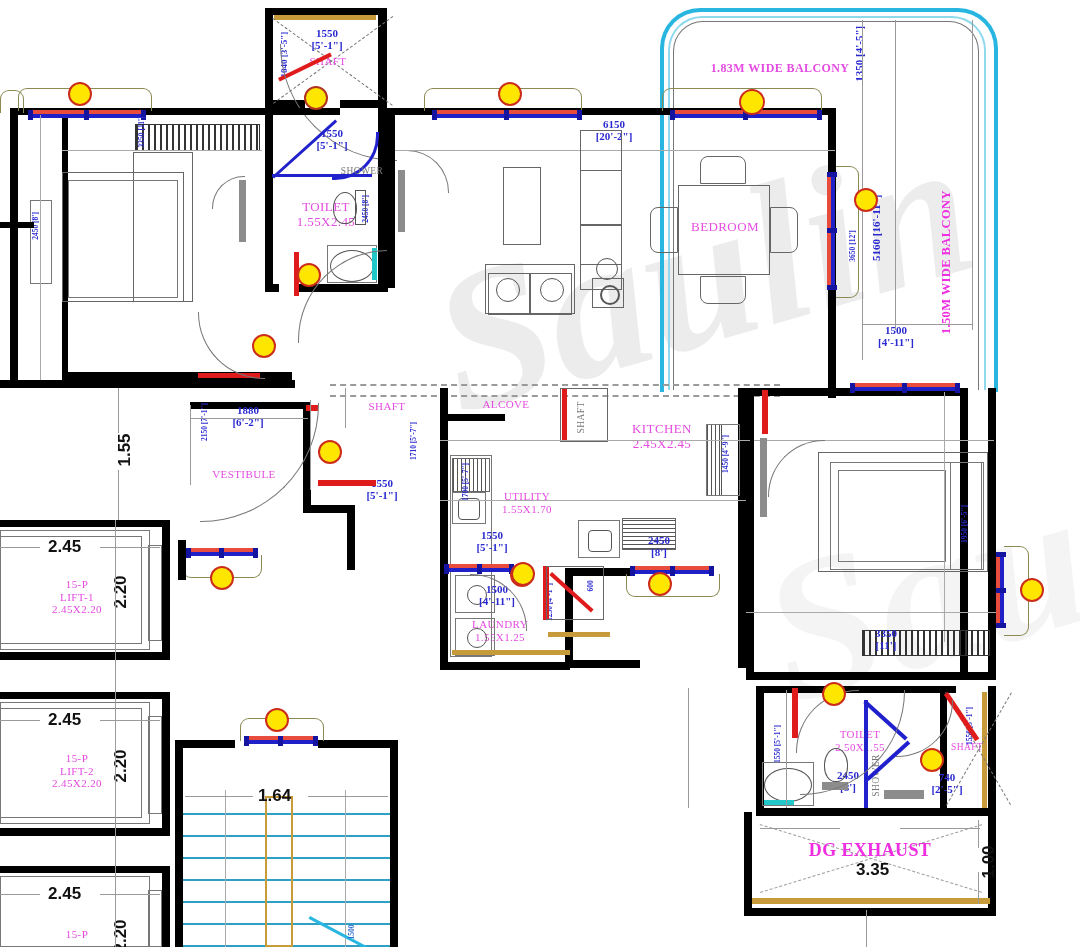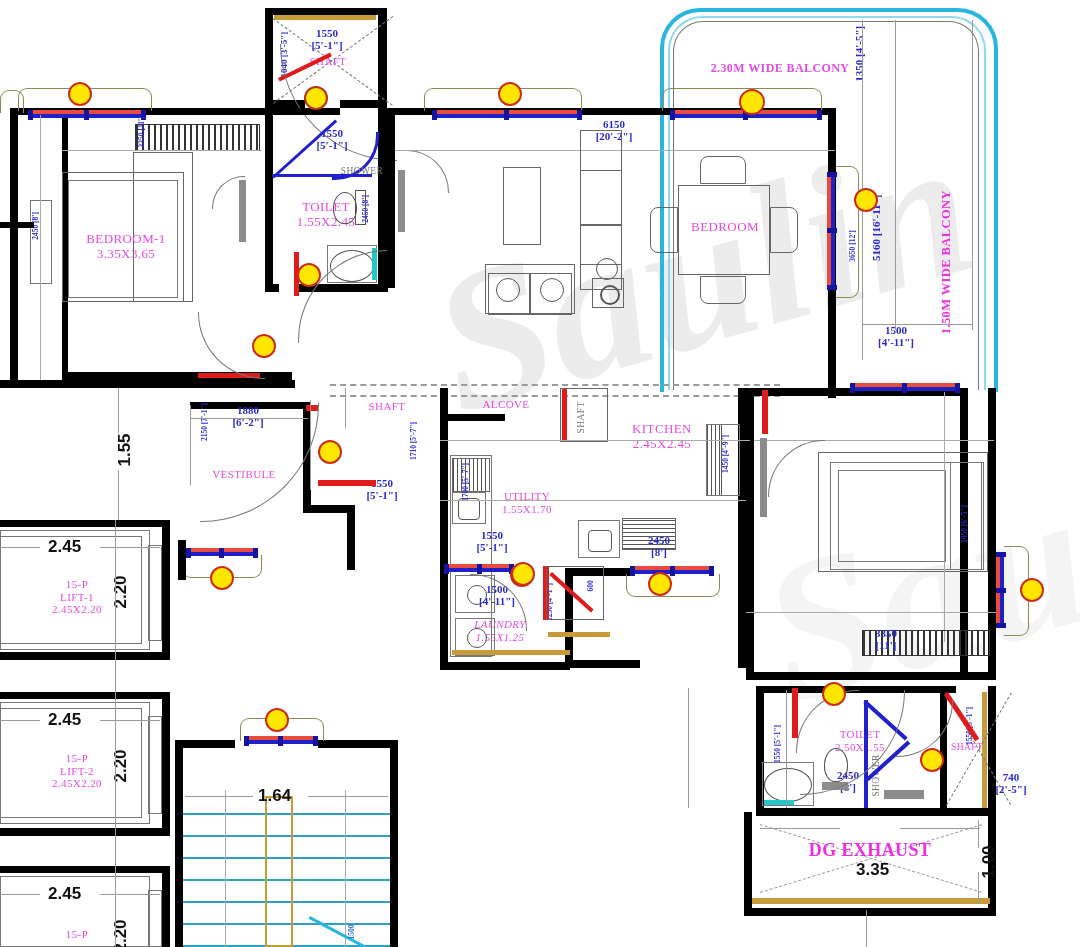--- a/index.html
+++ b/index.html
@@ -108,21 +108,21 @@
   <div class="wm tilt" style="left:430px;top:160px;">Saulin</div>
   <div class="wm tilt" style="left:760px;top:450px;opacity:.55;">Saulin</div>
 
   <div style="position:absolute;left:660px;top:8px;width:330px;height:380px;
               border:4px solid #28b6e0;border-bottom:none;border-radius:40px 40px 0 0;"></div>
   <div style="position:absolute;left:668px;top:16px;width:314px;height:372px;
               border:2px solid #8fd9ef;border-bottom:none;border-radius:34px 34px 0 0;"></div>
   <div style="position:absolute;left:673px;top:21px;width:304px;height:368px;
               border:1px solid #777;border-bottom:none;border-radius:30px 30px 0 0;"></div>
 
-  <div class="rlabel bold" style="left:700px;top:62px;width:160px;font-size:12px;color:#e44be0;">2.30M WIDE BALCONY</div>
+  <div class="rlabel bold" style="left:700px;top:62px;width:160px;font-size:12px;color:#e44be0;">1.83M WIDE BALCONY</div>
 
   <div class="rlabel magb vert" style="left:846px;top:255px;width:200px;font-size:12.5px;">1.50M WIDE BALCONY</div>
 
   <div class="dtext vert" style="left:820px;top:48px;width:80px;">
     <span>1350</span> <span>[4'-5"]</span>
   </div>
   <div class="dtext vert" style="left:822px;top:222px;width:110px;">
     <span>5160</span> <span>[16'-11"]</span>
   </div>
   <div class="dtext" style="left:860px;top:325px;width:72px;">
@@ -179,24 +179,20 @@
   <div class="furn" style="left:133px;top:152px;width:60px;height:150px;"></div>
   <div class="furn" style="left:62px;top:172px;width:122px;height:130px;"></div>
   <div class="furn2" style="left:68px;top:180px;width:110px;height:118px;"></div>
   <div class="furn2" style="left:30px;top:200px;width:22px;height:84px;"></div>
   <div class="grayline" style="left:62px;top:150px;width:200px;height:1px;"></div>
   <div class="grayline" style="left:40px;top:115px;width:1px;height:265px;"></div>
   <div class="dtext vert xs" style="left:6px;top:222px;width:60px;">
     <span>2450</span> <span>[8']</span>
   </div>
 
-  <div class="rlabel" style="left:56px;top:232px;width:140px;">
-    <div>BEDROOM-1</div>
-    <div>3.35X3.65</div>
-  </div>
 
   <div class="wall" style="left:265px;top:108px;width:8px;height:180px;"></div>
   <div class="wall" style="left:378px;top:116px;width:9px;height:175px;"></div>
   <div class="wall" style="left:296px;top:284px;width:92px;height:8px;"></div>
   <div class="wall" style="left:265px;top:284px;width:14px;height:8px;"></div>
 
   <div class="blue" style="left:272px;top:174px;width:100px;height:3px;"></div>
   <div style="position:absolute;left:273px;top:176px;width:85px;height:3px;background:#2020cc;transform:rotate(-42deg);transform-origin:0 50%;"></div>
   <div style="position:absolute;left:332px;top:132px;width:44px;height:45px;border:3px solid #2020cc;border-left:none;border-top:none;border-radius:0 0 44px 0;"></div>
   <div class="dtext" style="left:300px;top:128px;width:64px;">
@@ -354,21 +350,21 @@
   <div class="rlabel xs vert" style="left:556px;top:412px;width:50px;color:#777;">SHAFT</div>
 
   <div class="rlabel" style="left:610px;top:422px;width:104px;">
     <div>KITCHEN</div>
     <div>2.45X2.45</div>
   </div>
   <div class="rlabel sm" style="left:478px;top:490px;width:98px;">
     <div>UTILITY</div>
     <div>1.55X1.70</div>
   </div>
-  <div class="rlabel sm" style="left:452px;top:618px;width:96px;font-style:italic;">
+  <div class="rlabel sm" style="left:452px;top:618px;width:96px;">
     <div>LAUNDRY</div>
     <div>1.55X1.25</div>
   </div>
 
   <div class="hatchv" style="left:452px;top:458px;width:36px;height:32px;border:1.2px solid #666;"></div>
   <div class="furn2" style="left:452px;top:492px;width:34px;height:32px;"></div>
   <div class="arcdark" style="left:458px;top:498px;width:20px;height:20px;border-radius:4px;"></div>
   <div class="furn2" style="left:455px;top:575px;width:40px;height:38px;"></div>
   <div class="arcdark" style="left:467px;top:585px;width:18px;height:18px;border-radius:50%;"></div>
   <div class="furn2" style="left:455px;top:618px;width:40px;height:38px;"></div>
@@ -502,21 +498,21 @@
   <div class="dtext vert xs" style="left:752px;top:740px;width:52px;">
     <span>1550</span> <span>[5'-1"]</span>
   </div>
   <div class="dtext" style="left:820px;top:770px;width:56px;">
     <div>2450</div>
       <div>[8']</div>
   </div>
   <div class="dtext vert xs" style="left:944px;top:722px;width:52px;">
     <span>1550</span> <span>[5'-1"]</span>
   </div>
-  <div class="dtext" style="left:984px;top:772px;width:54px;">
+  <div class="dtext" style="left:920px;top:772px;width:54px;">
     <div>740</div>
       <div>[2'-5"]</div>
   </div>
 
   <div class="furn2" style="left:762px;top:762px;width:52px;height:44px;"></div>
   <div style="position:absolute;left:764px;top:768px;width:46px;height:32px;border:1.4px solid #555;border-radius:50%;"></div>
   <div class="teal" style="left:764px;top:800px;width:30px;height:5px;"></div>
   <div style="position:absolute;left:824px;top:748px;width:22px;height:32px;border:1.4px solid #555;border-radius:50% 50% 45% 45%;"></div>
   <div class="gray" style="left:822px;top:782px;width:26px;height:8px;"></div>
   <div class="gray" style="left:884px;top:790px;width:40px;height:9px;"></div>

